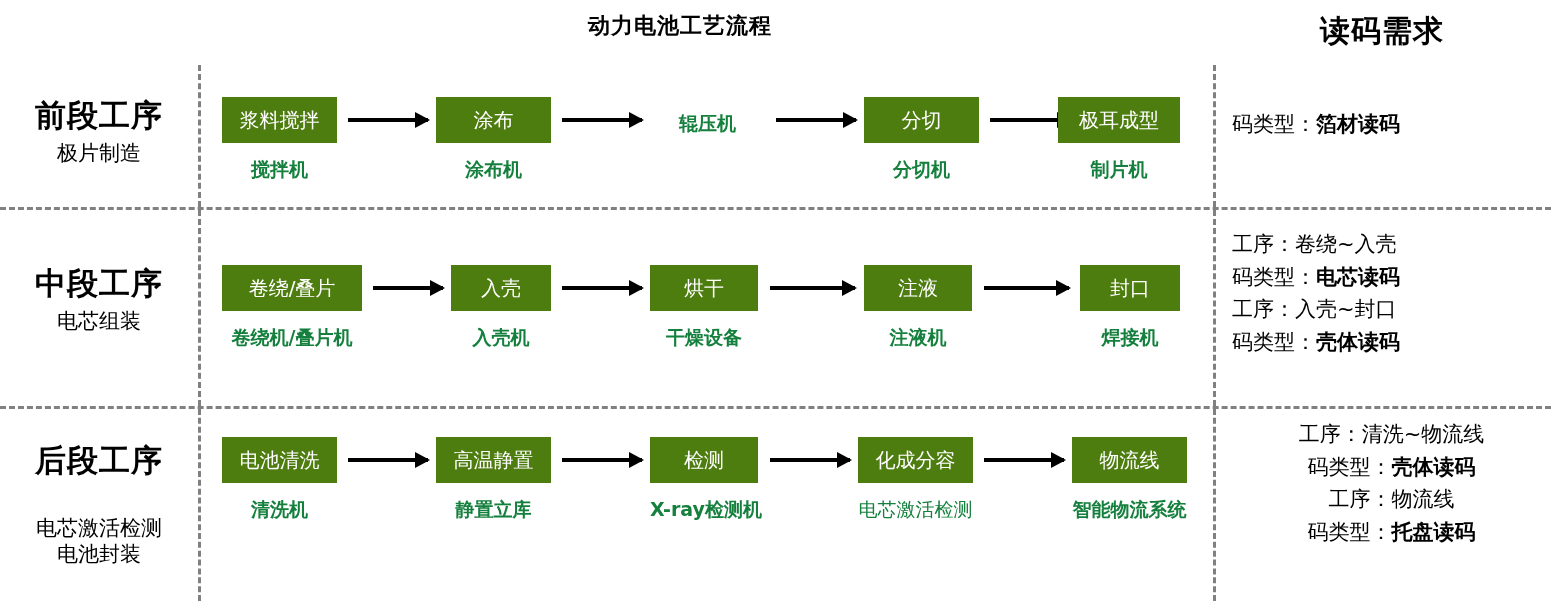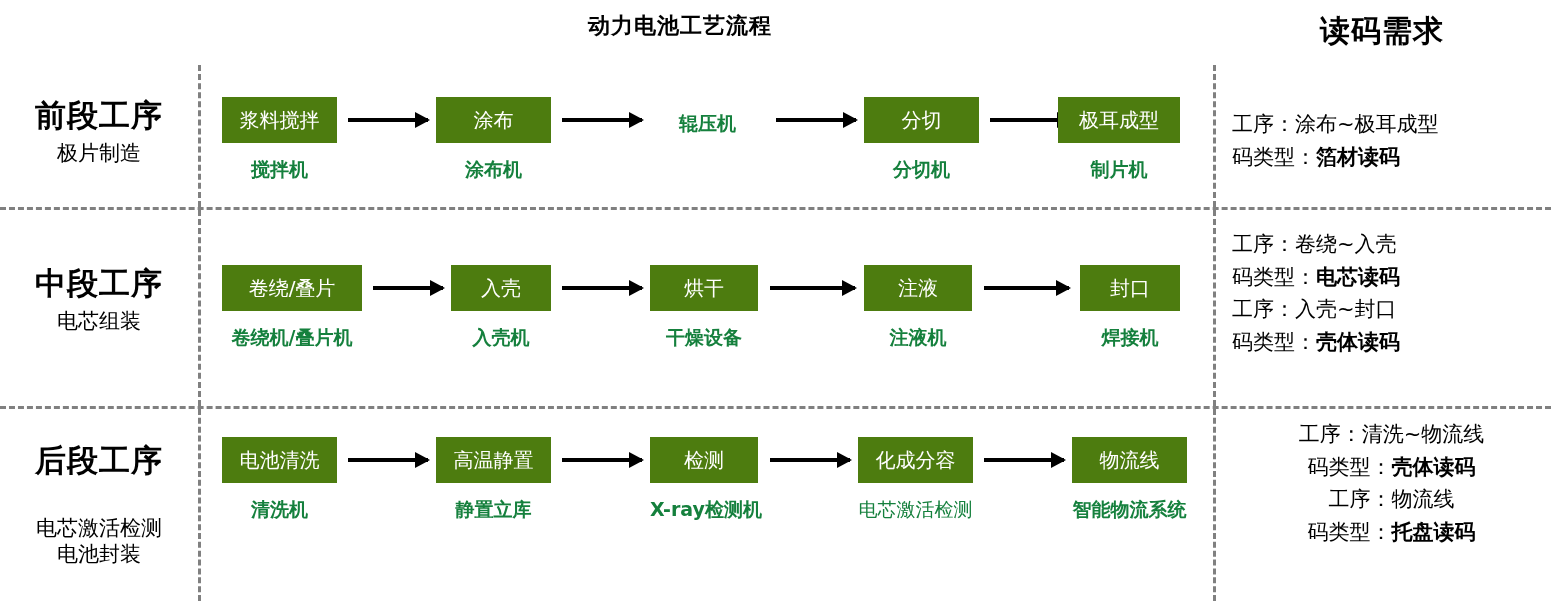--- a/index.html
+++ b/index.html
@@ -193,23 +193,20 @@
     <div class="arrow" style="left:792px; width:80px;"></div>
 
     <div class="node" style="left:860px; width:122px;">
       <div class="node-box">极耳成型</div>
       <div class="node-caption bold">制片机</div>
     </div>
   </div>
 
   <div class="req-block" style="top:108px;">
     <div class="req-line">
-      <span>工序：</span><span>涂布~极耳成型</span>
-    </div>
-    <div class="req-line">
       <span>码类型：</span><span class="req-strong">箔材读码</span>
     </div>
   </div>
 
   <div class="stage-label" style="top:266px; left:0;">
     <div class="stage-name">中段工序</div>
     <div class="stage-sub">电芯组装</div>
   </div>
 
   <div class="flow-row" style="top:265px;">

